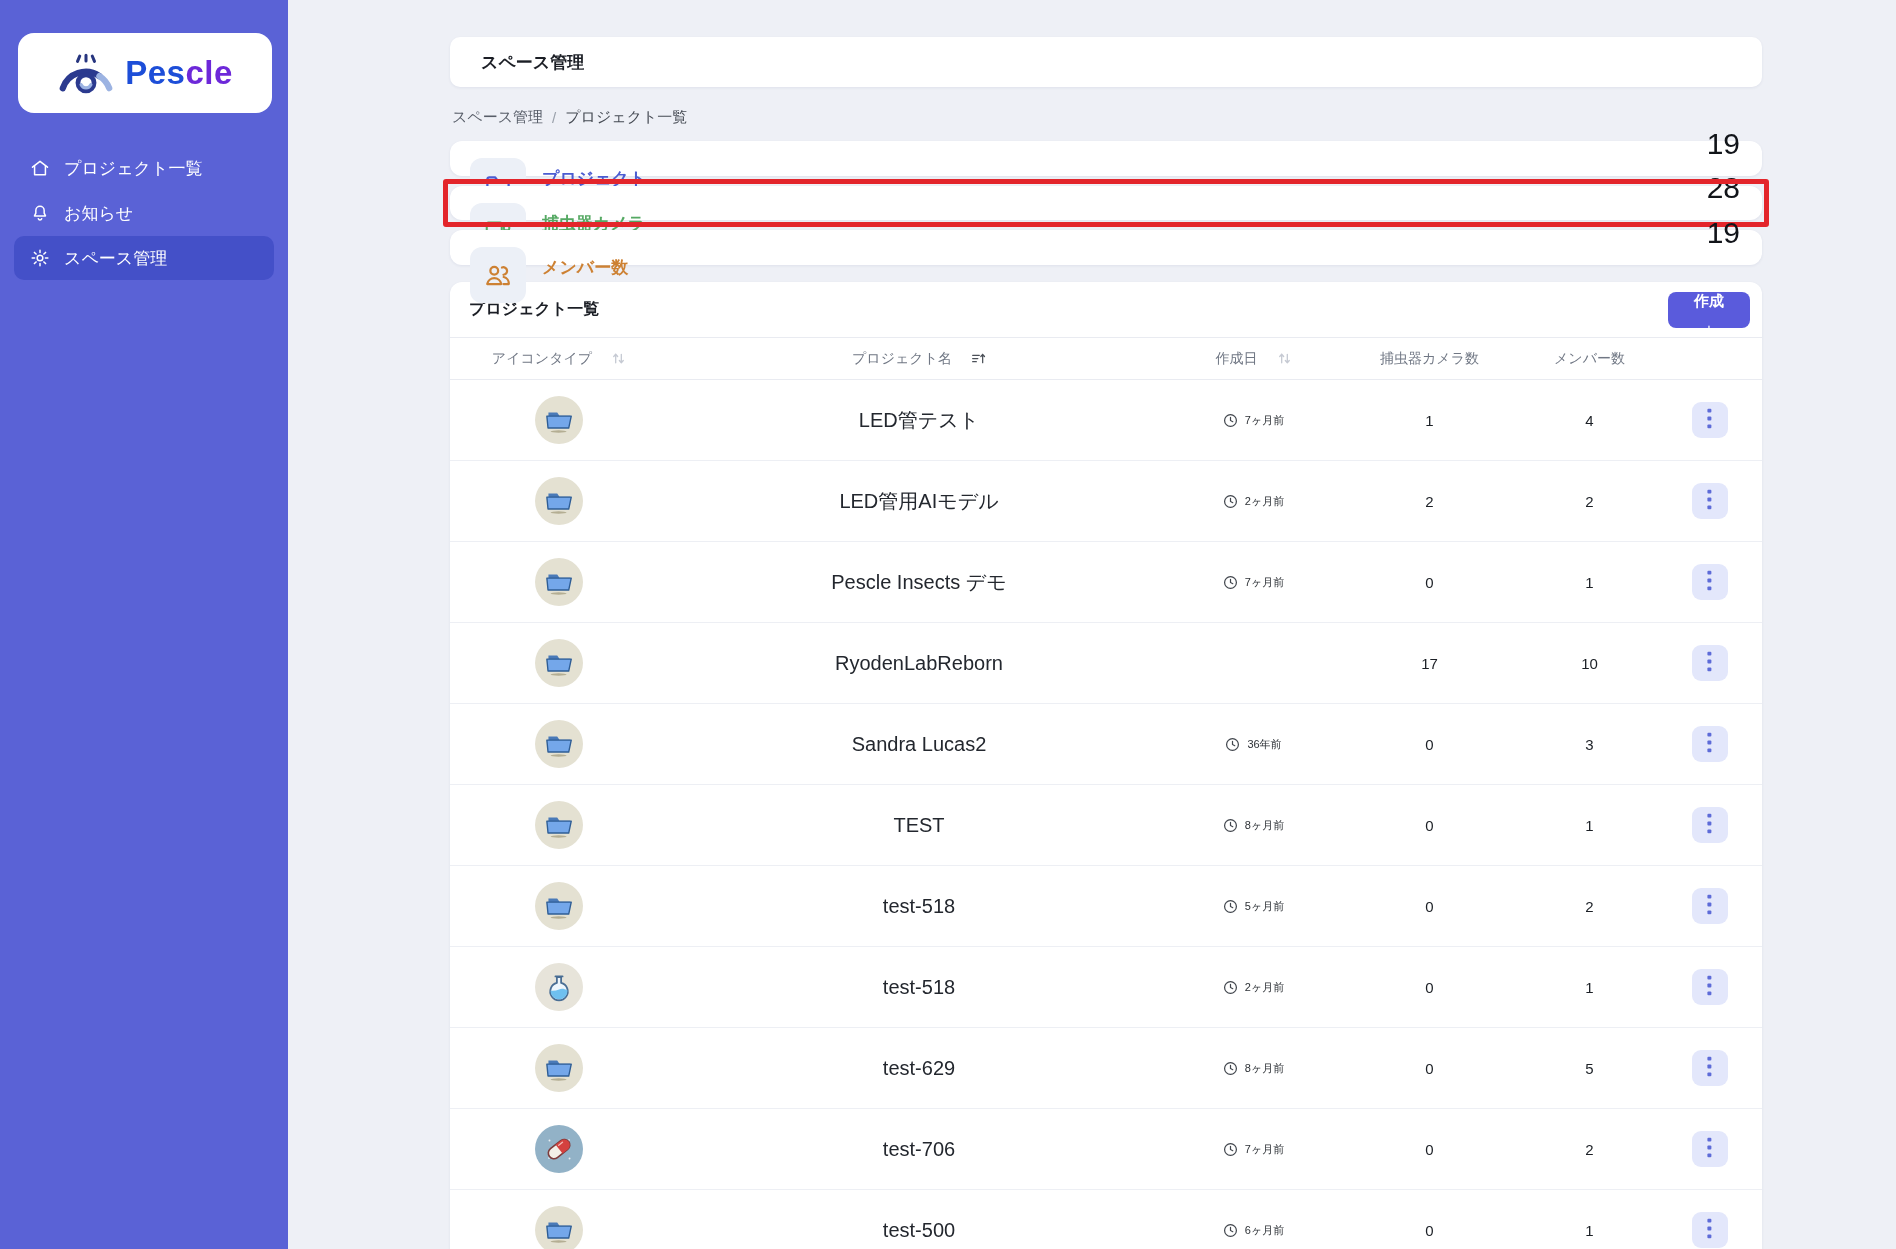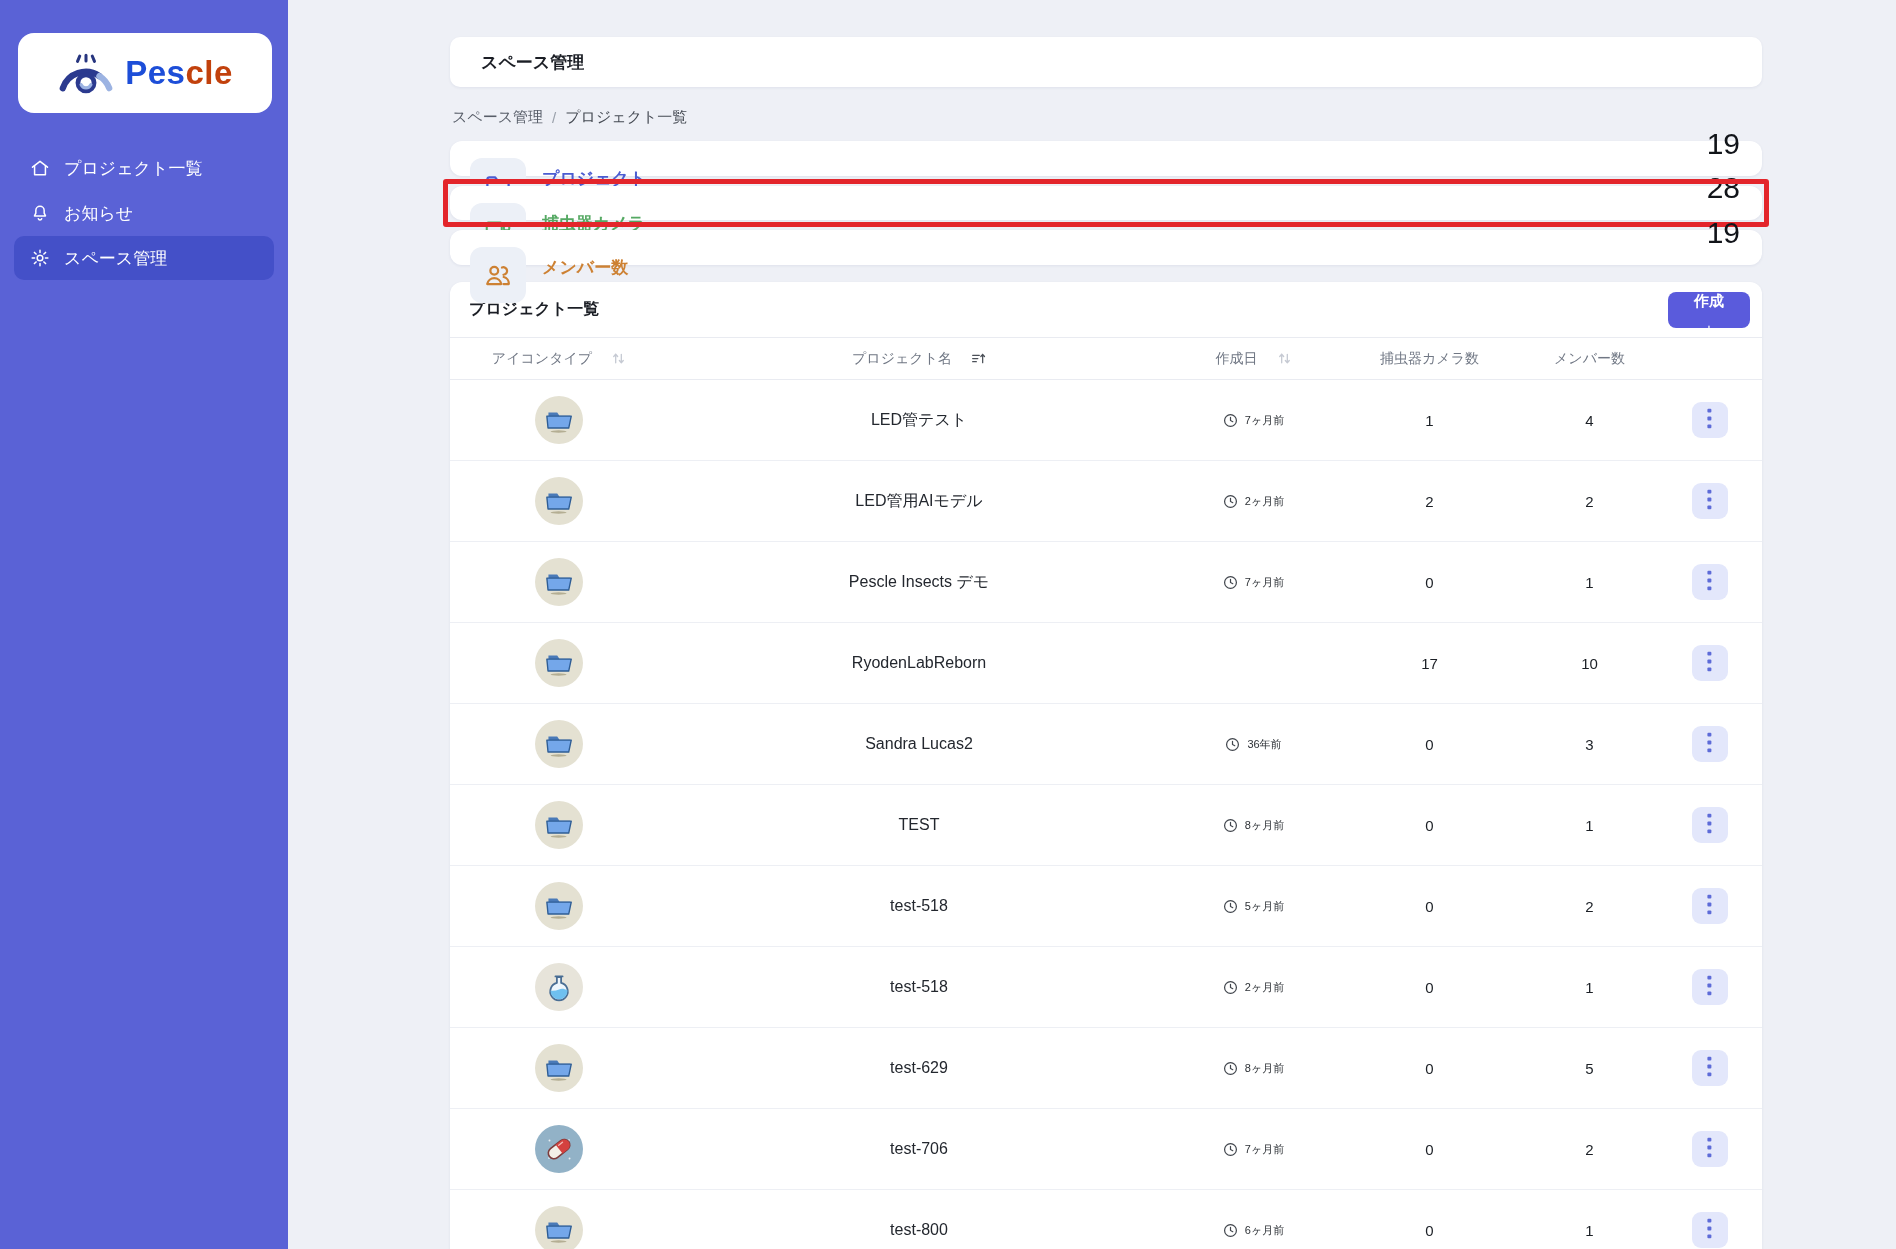--- a/index.html
+++ b/index.html
@@ -15,21 +15,21 @@
     background:#5a62d6;
   }
   .logo-card {
     margin:33px 16px 0 18px; height:80px; background:#ffffff;
     border-radius:16px; display:flex; align-items:center; justify-content:center; gap:10px;
     cursor:pointer;
   }
   .logo-mark svg { width:58px; height:50px; display:block; }
   .logo-text { font-size:33px; font-weight:bold; letter-spacing:.5px; }
   .logo-text .lp { color:#1d4ed8; }
-  .logo-text .ls { color:#c2410c; }
+  .logo-text .ls { color:#6d28d9; }
 
   .nav { margin:33px 14px 0 14px; }
   .nav-item {
     height:44px; border-radius:10px; display:flex; align-items:center; gap:13px;
     padding:0 15px; color:#ffffff; font-size:17px; cursor:pointer; margin-bottom:1px;
   }
   .nav-item.active { background:#4450c8; }
   .nav-icon { width:22px; height:22px; display:flex; align-items:center; justify-content:center; }
   .nav-icon svg { width:20px; height:20px; }
 
@@ -77,21 +77,21 @@
   .thead { height:43px; border-top:1px solid #e9ebf1; border-bottom:1px solid #e9ebf1;
     color:#707784; font-size:14px; }
   .hcell { display:flex; align-items:center; justify-content:center; gap:19px; }
   .sort-i { display:inline-flex; }
   .sort-i svg { width:15px; height:15px; }
   .sort-i.light { color:#c6cad3; }
   .sort-i.dark { color:#4b5058; }
 
   .trow { height:81px; border-bottom:1px solid #edeff4; }
   .cell { display:flex; align-items:center; justify-content:center; }
-  .c-name { font-size:16px; color:#23272e; }
+  .c-name { font-size:20px; color:#23272e; }
   .c-date { font-size:11px; color:#2d3136; gap:7px; }
   .c-date .clock { display:inline-flex; color:#41464d; }
   .c-date .clock svg { width:15px; height:15px; }
   .c-num { font-size:15px; color:#1c2026; }
 
   .row-icon { width:48px; height:48px; border-radius:50%; display:flex; align-items:center; justify-content:center; }
   .row-icon svg { width:38px; height:38px; }
   .row-icon.folder-emoji { background:#e4e1d2; }
   .row-icon.flask-emoji  { background:#e7e4da; }
   .row-icon.pill-emoji   { background:#92b2c7; }
@@ -575,21 +575,21 @@
       <div class="trow">
         <div class="cell c-icon">
             <span class="row-icon folder-emoji">
               <svg viewBox="0 0 36 36">
                 <path d="M8 11 l8.3 0 2.1 3 10.1 0 0 3.2 -20.5 0 z" fill="#4a7ab8"></path>
                 <path d="M6.5 14.3 L29.6 14.3 L27.2 25.6 L7.6 25.6 Z" fill="#74a7ea" stroke="#2e5d95" stroke-width="1.3" stroke-linejoin="round"></path>
                 <ellipse cx="17.6" cy="28.9" rx="7.6" ry="1.1" fill="#b4ae93"></ellipse>
               </svg>
             </span>
           </div>
-        <div class="cell c-name">test-800</div>
+        <div class="cell c-name">test-500</div>
         <div class="cell c-date">
           <span class="clock">
               <svg viewBox="0 0 16 16" fill="none" stroke="currentColor" stroke-width="1.3">
                 <circle cx="8" cy="8" r="6.3"></circle>
                 <path d="M8 4.6 V8 L10.4 9.3" stroke-linecap="round"></path>
               </svg>
             </span>
           <span>6ヶ月前</span>
         </div>
         <div class="cell c-num">0</div>

